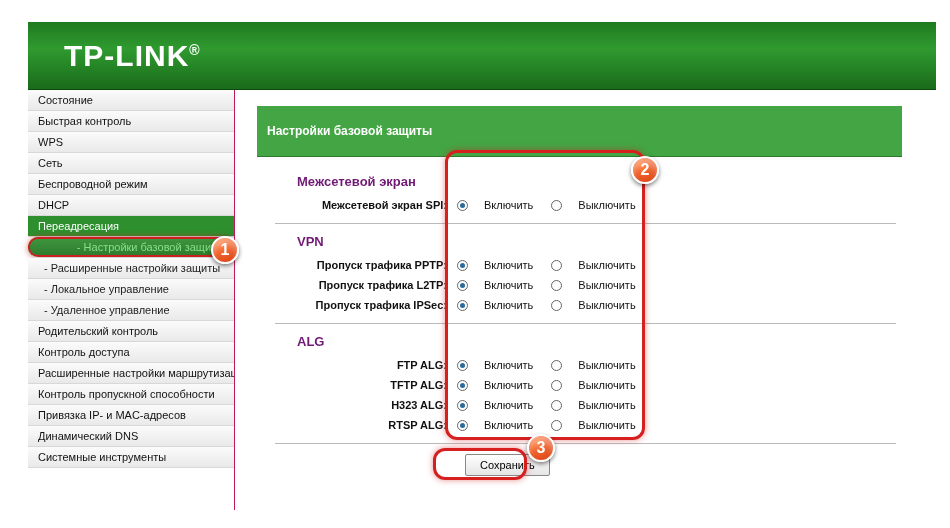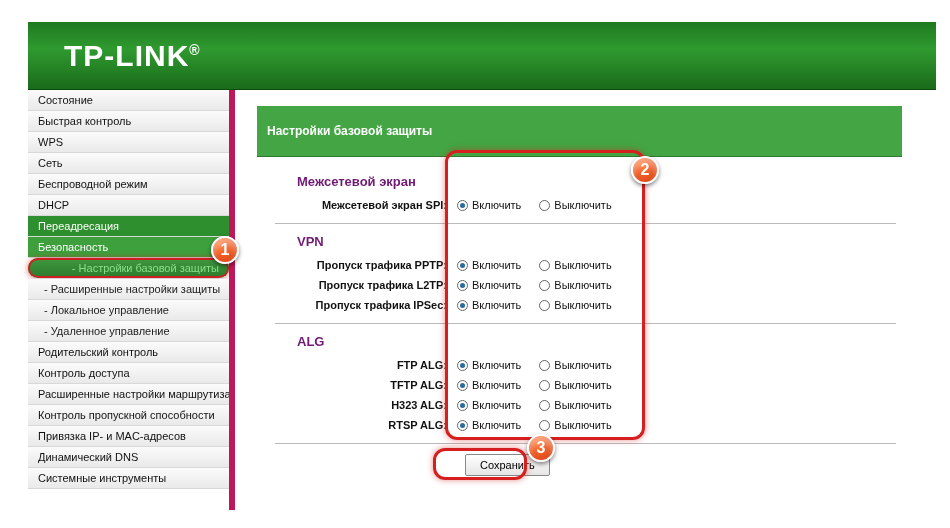--- a/index.html
+++ b/index.html
@@ -10,21 +10,21 @@
     height: 68px;
     background: linear-gradient(to bottom, #1f7a1f 0%, #2f9a2f 40%, #1a6b1a 100%);
     border-bottom: 1px solid #0a4a0a;
     display: flex; align-items: center;
     padding-left: 36px;
   }
   .logo { color: #fff; font-family: "Arial Black", Arial, sans-serif; font-weight: 900; font-size: 30px; letter-spacing: 1px; }
   .logo .reg { font-size: 14px; vertical-align: super; }
   .body { display: flex; background: #fff; height: calc(100% - 68px); }
   
-  .sidebar { width: 207px; background: #fff; border-right: 6px solid #be185d; font-size: 11px; }
+  .sidebar { width: 207px; background: #fff; border-right: 1px solid #be185d; font-size: 11px; }
   .sitem {
     padding: 4px 10px;
     border-bottom: 1px solid #d8d8d8;
     background: linear-gradient(to bottom, #fbfbfb, #e9e9e9);
     color: #111; cursor: pointer;
     white-space: nowrap; overflow: hidden;
   }
   .sitem.sub { padding-left: 16px; color: #222; }
   .sitem.green { background: #2d8f2d; color: #fff; }
   .sitem.greenish { background: #3da03d; color: #fff; }
@@ -40,21 +40,21 @@
   .titlebar {
     background: #43a543; color: #fff; font-weight: bold; font-size: 12px;
     padding: 18px 10px; margin: 6px 12px 18px 0;
     box-shadow: 0 1px 0 #2f7a2f;
   }
   .section-h { color: #701a75; font-weight: bold; font-size: 13px; margin: 6px 0 6px 40px; }
   .hr { border-top: 1px solid #bbb; margin: 8px 18px 10px 18px; }
   .row { display: flex; align-items: center; height: 20px; font-size: 11px; }
   .row .lbl { width: 200px; text-align: right; padding-right: 10px; color: #111; font-weight: bold; }
   .opts { display: flex; gap: 18px; align-items: center; }
-  .opt { display: flex; align-items: center; gap: 4px; color: #111; }
+  .opt { display: flex; align-items: center; gap: 16px; color: #111; }
   .radio { width: 11px; height: 11px; border: 1px solid #666; border-radius: 50%; background: #fff; display: inline-flex; align-items: center; justify-content: center; }
   .radio .dot { width: 5px; height: 5px; background: #2b6a9b; border-radius: 50%; }
   .btnbar { display: flex; margin: 10px 0 0 208px; }
   .btn {
     font-size: 11px; padding: 4px 14px;
     background: linear-gradient(to bottom,#fff,#e5e5e5);
     border: 1px solid #888; border-radius: 2px; cursor: pointer;
   }
   
   .callout {
@@ -80,21 +80,20 @@
     </div>
     <div class="body">
       <div class="sidebar">
         <div class="sitem">Состояние</div>
         <div class="sitem">Быстрая контроль</div>
         <div class="sitem">WPS</div>
         <div class="sitem">Сеть</div>
         <div class="sitem">Беспроводной режим</div>
         <div class="sitem">DHCP</div>
         <div class="sitem green">Переадресация</div>
-        <div class="sitem greenish">Безопасность</div>
         <div class="sitem sub sel">- Настройки базовой защиты</div>
         <div class="sitem sub">- Расширенные настройки защиты</div>
         <div class="sitem sub">- Локальное управление</div>
         <div class="sitem sub">- Удаленное управление</div>
         <div class="sitem">Родительский контроль</div>
         <div class="sitem">Контроль доступа</div>
         <div class="sitem">Расширенные настройки маршрутизации</div>
         <div class="sitem">Контроль пропускной способности</div>
         <div class="sitem">Привязка IP- и MAC-адресов</div>
         <div class="sitem">Динамический DNS</div>

